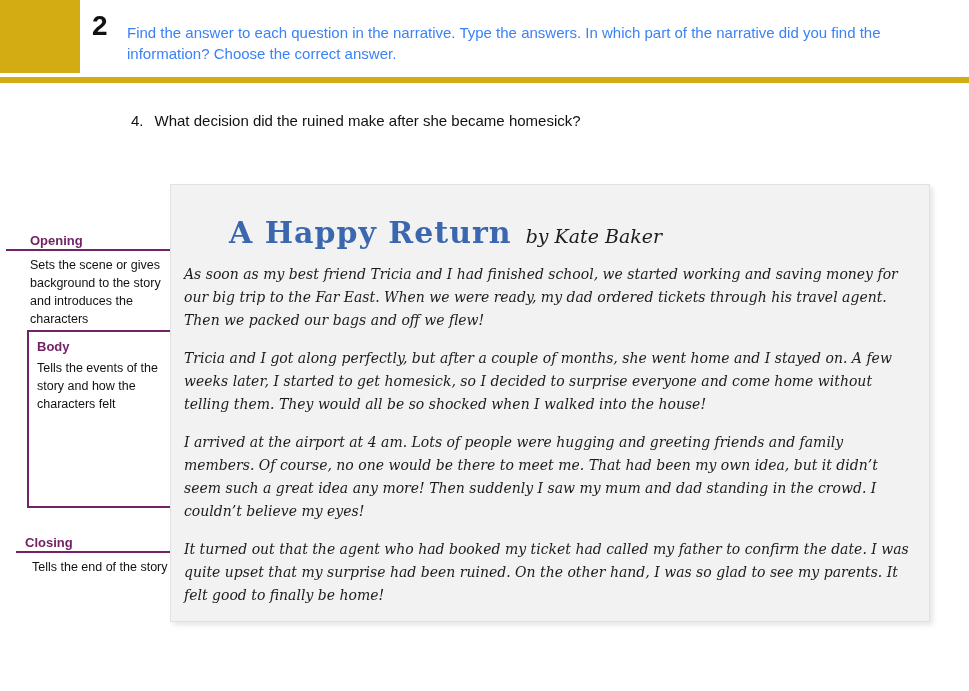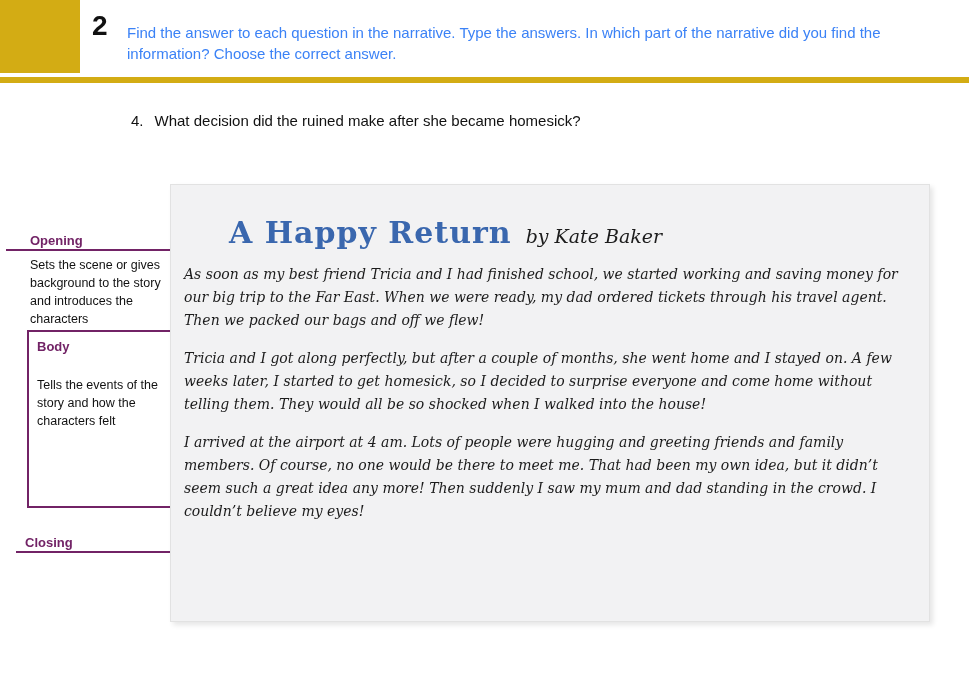--- a/index.html
+++ b/index.html
@@ -110,31 +110,33 @@
 
   <div class="anno-label" style="left:30px; top:233px;">Opening</div>
   <div class="connector" style="left:6px; top:249px; width:167px;"></div>
   <div class="arrowhead" style="left:173px; top:246px;"></div>
   <div class="anno-desc" style="left:30px; top:256px; width:140px;">Sets the scene or gives background to the story and introduces the characters</div>
 
   <div class="bracket" style="left:27px; top:330px; width:146px; height:178px;"></div>
   <div class="arrowhead" style="left:173px; top:327px;"></div>
   <div class="arrowhead" style="left:173px; top:503px;"></div>
   <div class="anno-label" style="left:37px; top:339px;">Body</div>
-  <div class="anno-desc" style="left:37px; top:376px; width:140px;">Tells the events of the story and how the characters felt</div>
+  <div class="anno-desc" style="left:37px; top:359px; width:140px;">Tells the events of the story and how the characters felt</div>
 
   <div class="anno-label" style="left:25px; top:535px;">Closing</div>
   <div class="connector" style="left:16px; top:551px; width:161px;"></div>
   <div class="arrowhead" style="left:177px; top:548px;"></div>
+  <div class="anno-desc" style="left:32px; top:558px; width:180px;">Tells the end of the story</div>
 
   <div class="narrative-box">
     <div class="title-row">
       <span class="story-title">A Happy Return</span>
       <span class="byline">by Kate Baker</span>
     </div>
     <div class="story-text">
       <p>As soon as my best friend Tricia and I had finished school, we started working and saving money for our big trip to the Far East. When we were ready, my dad ordered tickets through his travel agent. Then we packed our bags and off we flew!</p>
       <p>Tricia and I got along perfectly, but after a couple of months, she went home and I stayed on. A few weeks later, I started to get homesick, so I decided to surprise everyone and come home without telling them. They would all be so shocked when I walked into the house!</p>
       <p>I arrived at the airport at 4 am. Lots of people were hugging and greeting friends and family members. Of course, no one would be there to meet me. That had been my own idea, but it didn’t seem such a great idea any more! Then suddenly I saw my mum and dad standing in the crowd. I couldn’t believe my eyes!</p>
+      <p>It turned out that the agent who had booked my ticket had called my father to confirm the date. I was quite upset that my surprise had been ruined. On the other hand, I was so glad to see my parents. It felt good to finally be home!</p>
     </div>
   </div>
 
 </div>
 
 </body></html>

